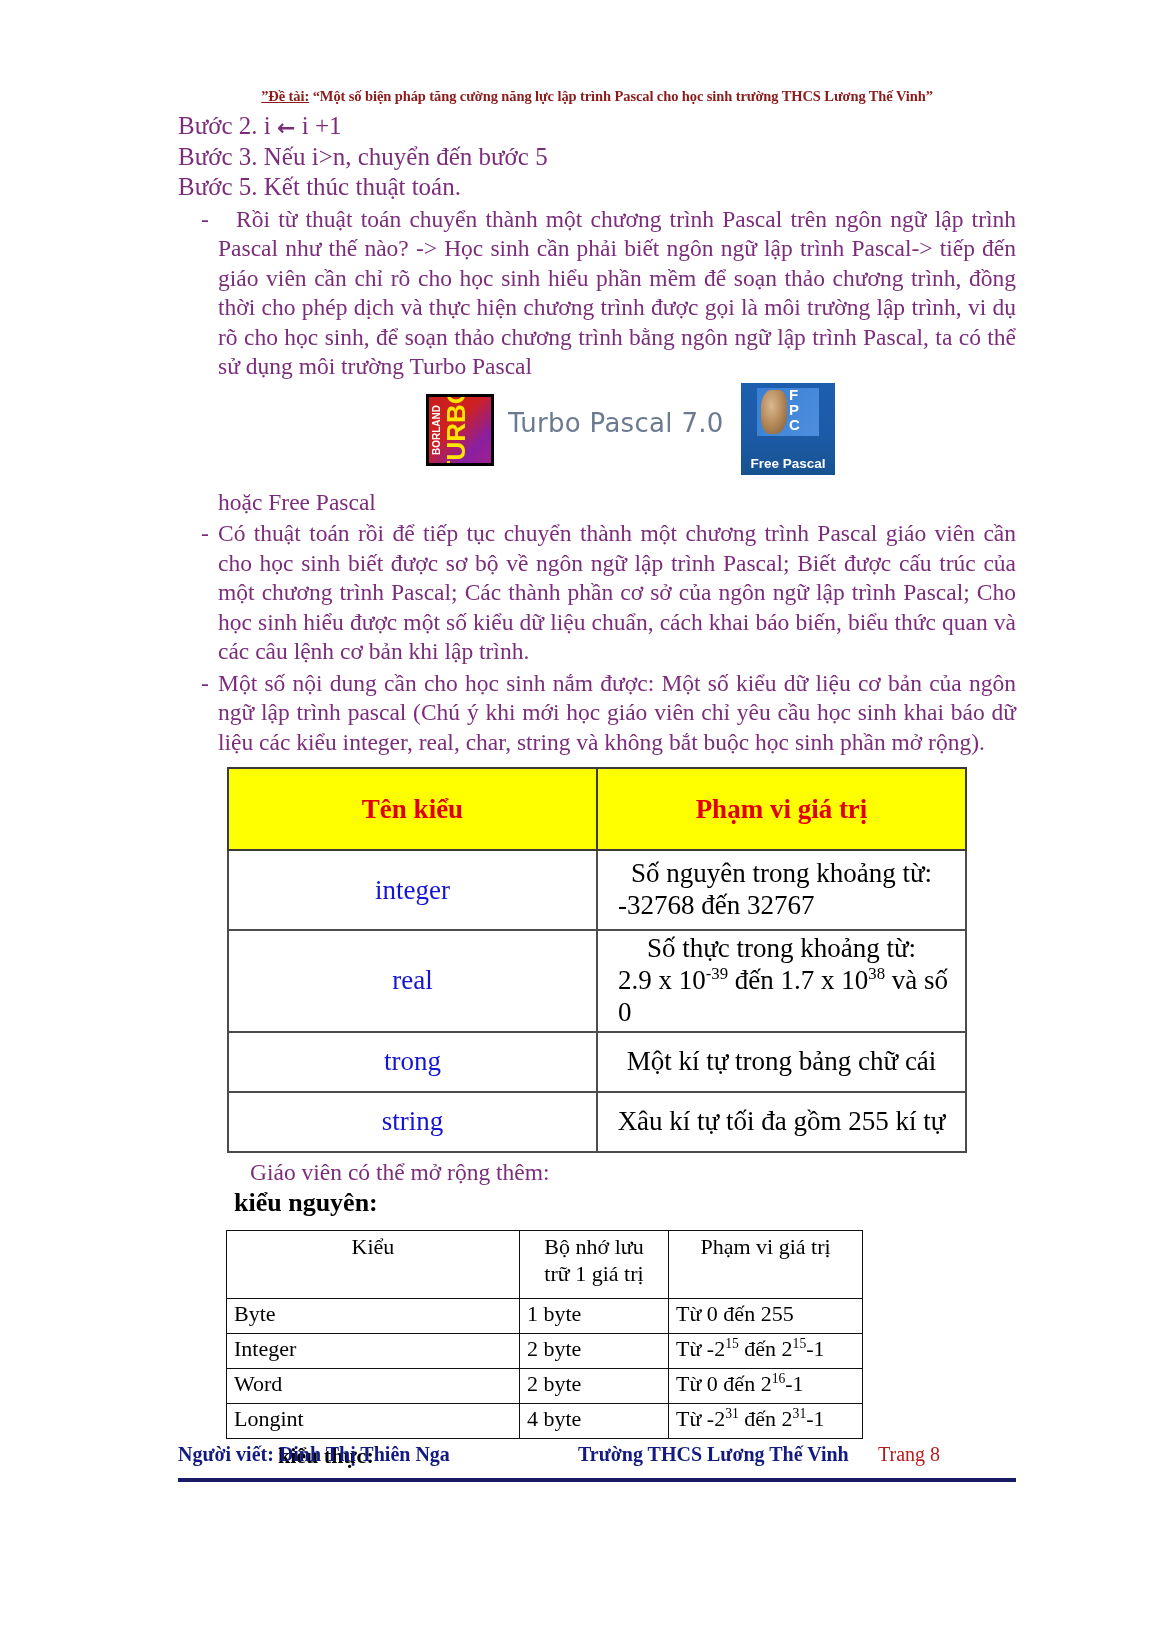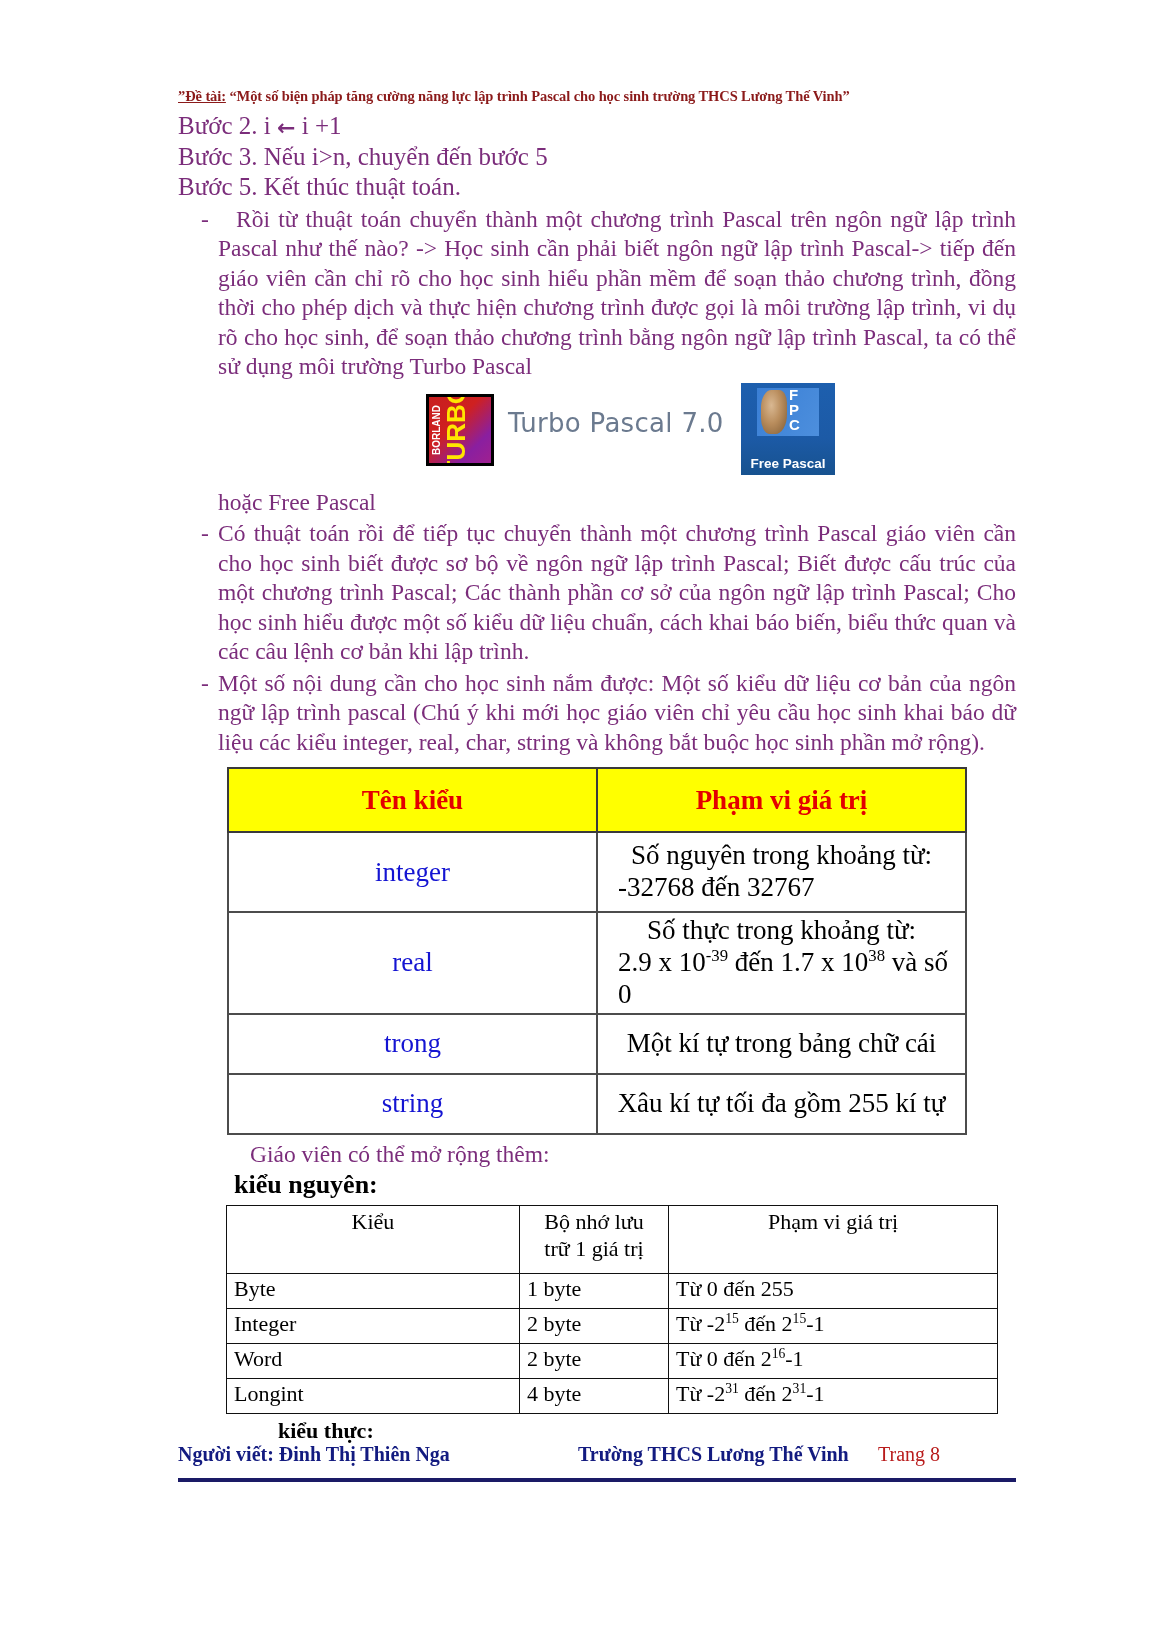--- a/index.html
+++ b/index.html
@@ -26,20 +26,21 @@
 
   
   .doc-header {
     font-family: "Liberation Serif", serif;
     font-weight: bold;
     font-size: 14.5px;
     color: #8B1A1A;
     letter-spacing: -0.1px;
     white-space: nowrap;
     margin-bottom: 6px;
+    text-align: center;
   }
   .doc-header .underline {
     text-decoration: underline;
   }
 
   
   .steps {
     color: #7B2D7B;
     font-size: 25px;
     line-height: 1.22;
@@ -194,21 +195,21 @@
     padding: 2px 8px;
     vertical-align: middle;
   }
   .table1 thead td {
     background: #ffff00;
     color: #e30000;
     font-weight: bold;
     font-size: 27px;
     text-align: center;
     height: 46px;
-    padding: 8px 8px;
+    padding: 17px 8px;
     border-color: #3a3a3a;
   }
   .table1 .tname {
     color: #1414d2;
     font-size: 27px;
     text-align: center;
     width: 253px;
   }
   .table1 .tval {
     color: #000000;
@@ -236,22 +237,22 @@
   .sub-head-2 {
     color: #000000;
     font-weight: bold;
     font-size: 22px;
     margin: 4px 0 0 100px;
   }
 
   
   .table2 {
     border-collapse: collapse;
-    margin: 5px 0 0 48px;
-    width: 772px;
+    margin: 12px 0 0 48px;
+    width: 637px;
     table-layout: fixed;
   }
   .table2 td {
     border: 1.5px solid #111111;
     padding: 2px 7px;
     font-size: 22px;
     color: #000000;
     vertical-align: top;
     line-height: 1.22;
   }

